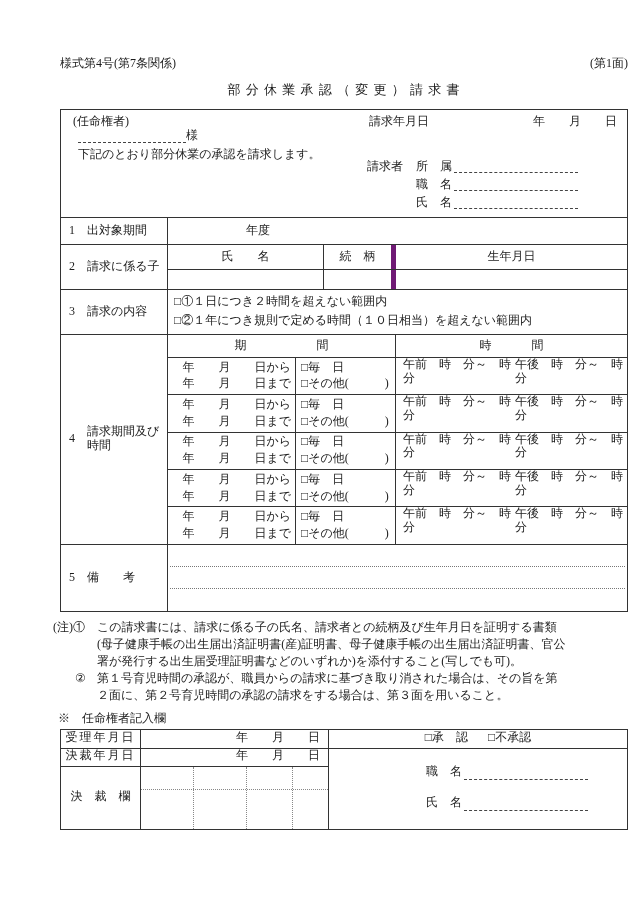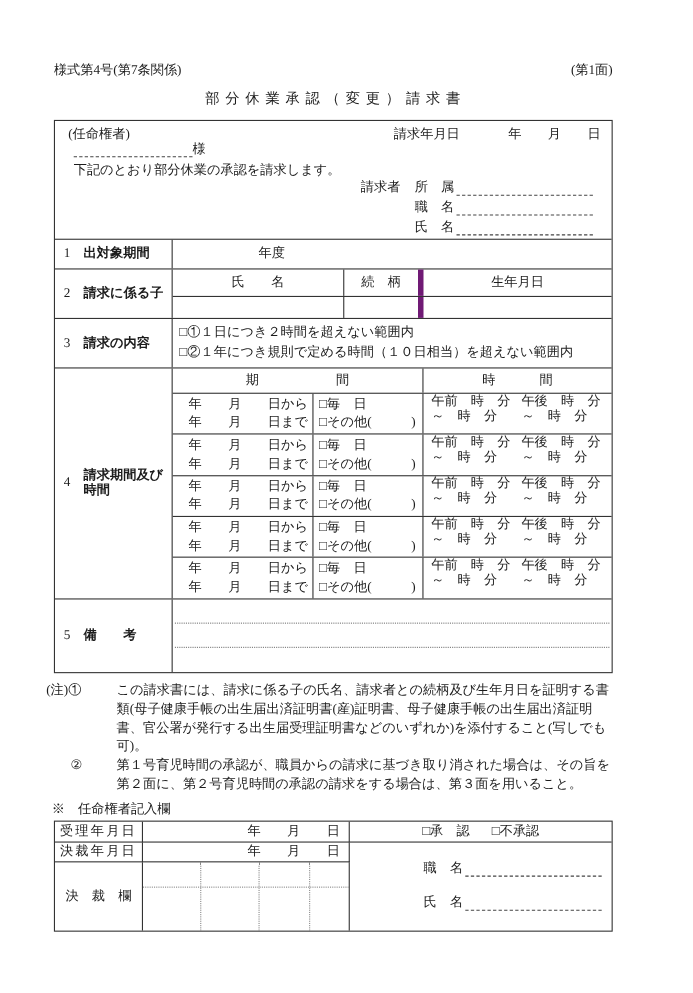--- a/index.html
+++ b/index.html
@@ -2,45 +2,45 @@
 <html><head>
 <meta charset="utf-8">
 <style>
   * { margin:0; padding:0; box-sizing:border-box; }
   html,body { background:#fff; }
   body {
     width:630px; height:903px; position:relative;
     font-family:"Liberation Serif","DejaVu Serif",serif;
     font-size:12px; color:#1c1c1c; line-height:1.15;
   }
-  .content { position:absolute; left:49px; top:57px; width:508px; }
+  .content { position:absolute; left:60px; top:57px; width:568px; }
 
   
   .meta { display:flex; justify-content:space-between; align-items:flex-start; }
   .title { text-align:center; margin-top:12px; font-size:13px; letter-spacing:1px; }
 
   
   .main-box { margin-top:11px; border:1px solid #333; height:503px; display:flex; flex-direction:column; }
   .bh { height:108px; border-bottom:1px solid #333; position:relative; flex:none; }
   .appointer { position:absolute; left:12px; top:5px; }
   .reqdate-label { position:absolute; left:308px; top:5px; }
   .reqdate-val { position:absolute; right:10px; top:5px; }
   .sama-line { position:absolute; left:17px; top:19px; display:flex; align-items:flex-end; }
   .blank { display:inline-block; border-bottom:1px dashed #444; height:13px; }
   .b108 { width:108px; } .b124 { width:124px; }
   .decl { position:absolute; left:17px; top:38px; }
   .requester { position:absolute; left:278px; top:50px; }
-  .req-row { display:flex; align-items:flex-end; height:18px; }
+  .req-row { display:flex; height:18px;margin-left:28px; }
   .req-who { width:49px; } .req-k { width:38px; }
 
   .trow { display:flex; flex:none; border-bottom:1px solid #333; }
   .trow:last-child { border-bottom:none; }
   .cell-label { width:107px; flex:none; border-right:1px solid #333; display:flex; align-items:center; padding-left:8px; }
   .cell-label .num { width:18px; flex:none; }
-  .cell-label .lbl { width:76px;font-weight:bold; }
+  .cell-label .lbl { width:76px; }
   .r1 { height:27px; } .r2 { height:45px; } .r3 { height:45px; } .r4 { height:210px; } .r5 { height:66px; }
 
   .r1-val { flex:1; display:flex; align-items:center; padding-left:78px; }
 
   .r2-right { flex:1; display:flex; flex-direction:column; }
   .r2-head { height:25px; border-bottom:1px solid #333; display:flex; }
   .r2-data { flex:1; display:flex; }
   .c-name { width:156px; border-right:1px solid #333; display:flex; align-items:center; justify-content:center; }
   .c-rel  { width:72px;  border-right:5px solid #701a75; display:flex; align-items:center; justify-content:center; }
   .c-birth{ flex:1; display:flex; align-items:center; justify-content:center; }
@@ -59,30 +59,30 @@
   .bc { width:100px; flex:none; border-right:1px solid #333; display:flex; flex-direction:column; justify-content:space-evenly; padding-left:5px; }
   .btm { flex:1; display:flex; justify-content:space-evenly; padding-left:7px; }
   .cbline { display:flex; align-items:center; }
 
   .r5-right { flex:1; display:flex; flex-direction:column; padding:0 2px; }
   .memo { flex:1; border-bottom:1px dotted #777; }
   .memo:last-child { border-bottom:none; }
 
   
   .notes { margin-top:7px; margin-left:-7px; width:515px; line-height:17px; }
-  .note { display:flex;gap:20px; }
+  .note { display:flex; }
   .n-head { flex:0 0 44px; }
   .n-body { flex:1; }
   .note2 { margin-left:22px; }
   .note2 .n-head { flex:0 0 22px; }
   .note-mark { margin:8px 0 3px -2px; }
 
   
   .bt-table { border:1px solid #333; display:grid; grid-template-columns:80px 188px 1fr; grid-template-rows:19px 18px 62px; }
-  .bt-table > div { display:flex; align-items:center; }
+  .bt-table > div { display:flex; align-items:center;font-family:Liberation Mono, monospace; }
   .bl { border-right:1px solid #333; justify-content:center; letter-spacing:2px; }
   .bb { border-bottom:1px solid #333; }
   .bdate { border-right:1px solid #333; justify-content:flex-end; padding-right:8px; }
   .bapprove { justify-content:center; gap:20px; }
   .bsign { grid-row:2 / 4; grid-column:3; flex-direction:column; justify-content:space-evenly; align-items:flex-start; padding-left:58px; }
   .sign-row { display:flex; align-items:flex-end; }
   .sealcell { position:relative; border-right:1px solid #333; }
   .vd { position:absolute; top:0; bottom:0; border-left:1px dotted #888; }
   .vd1 { left:28%; } .vd2 { left:56%; } .vd3 { left:81%; }
   .hd { position:absolute; left:0; right:0; top:22px; border-top:1px dotted #888; }

